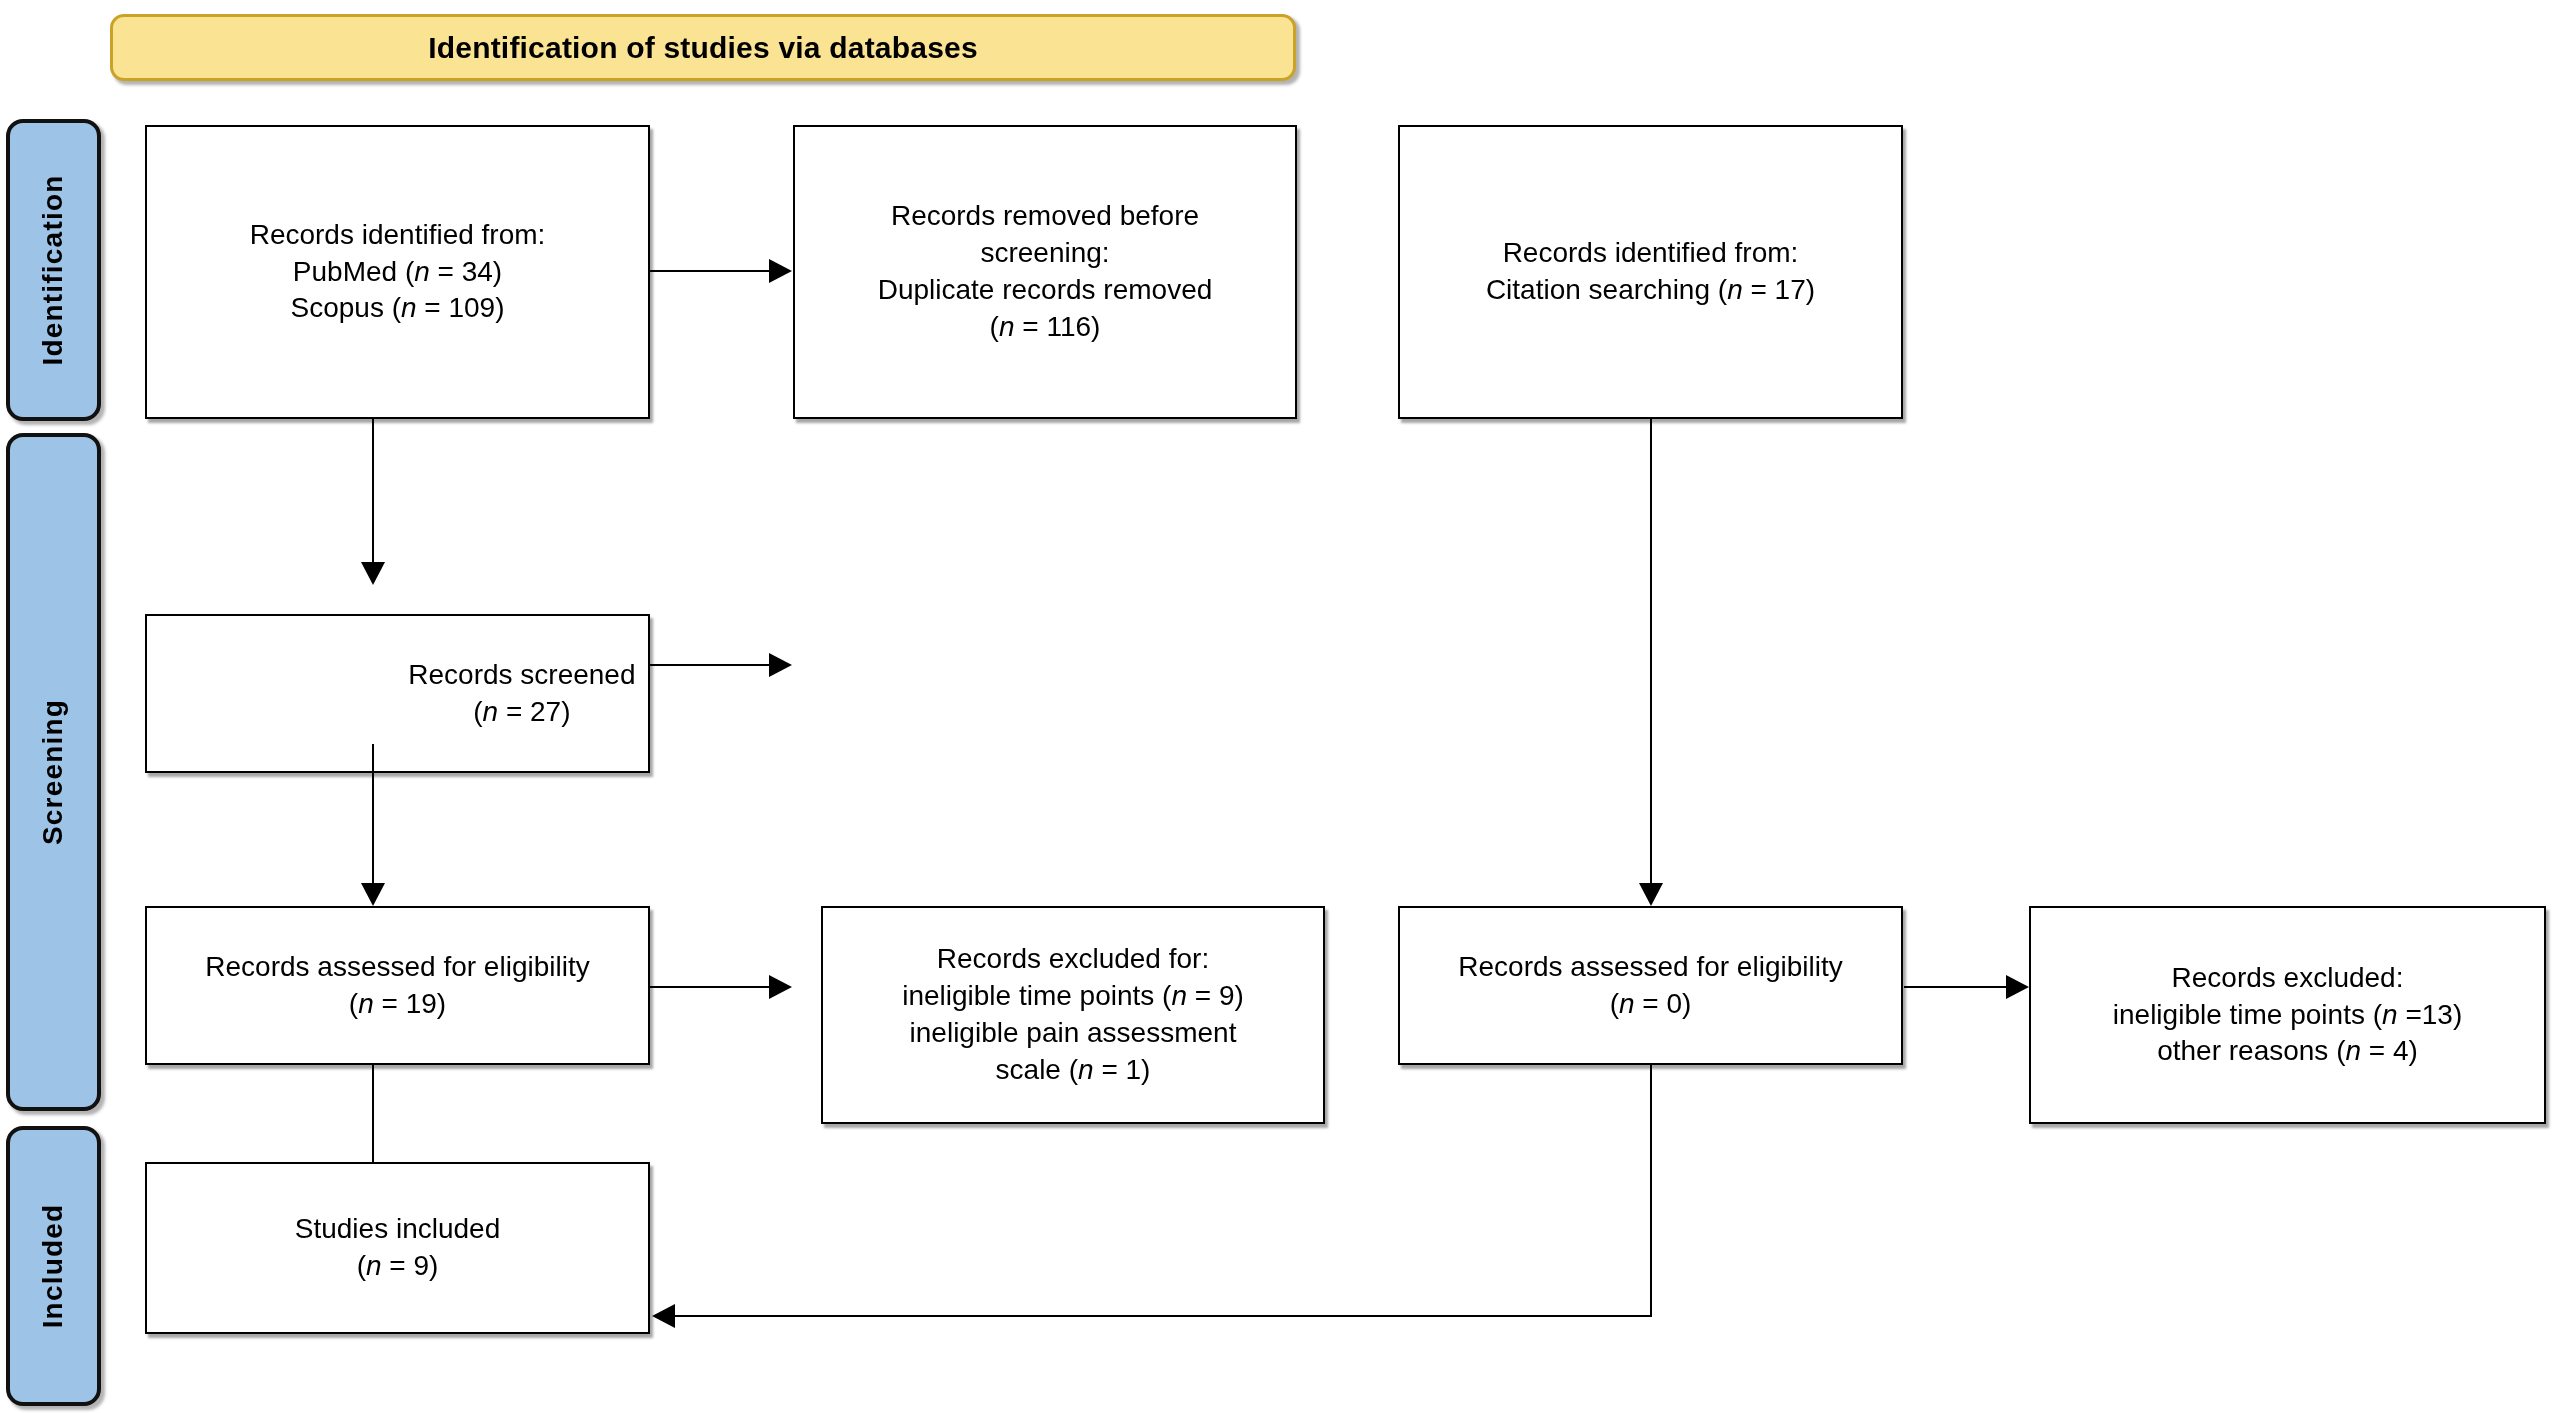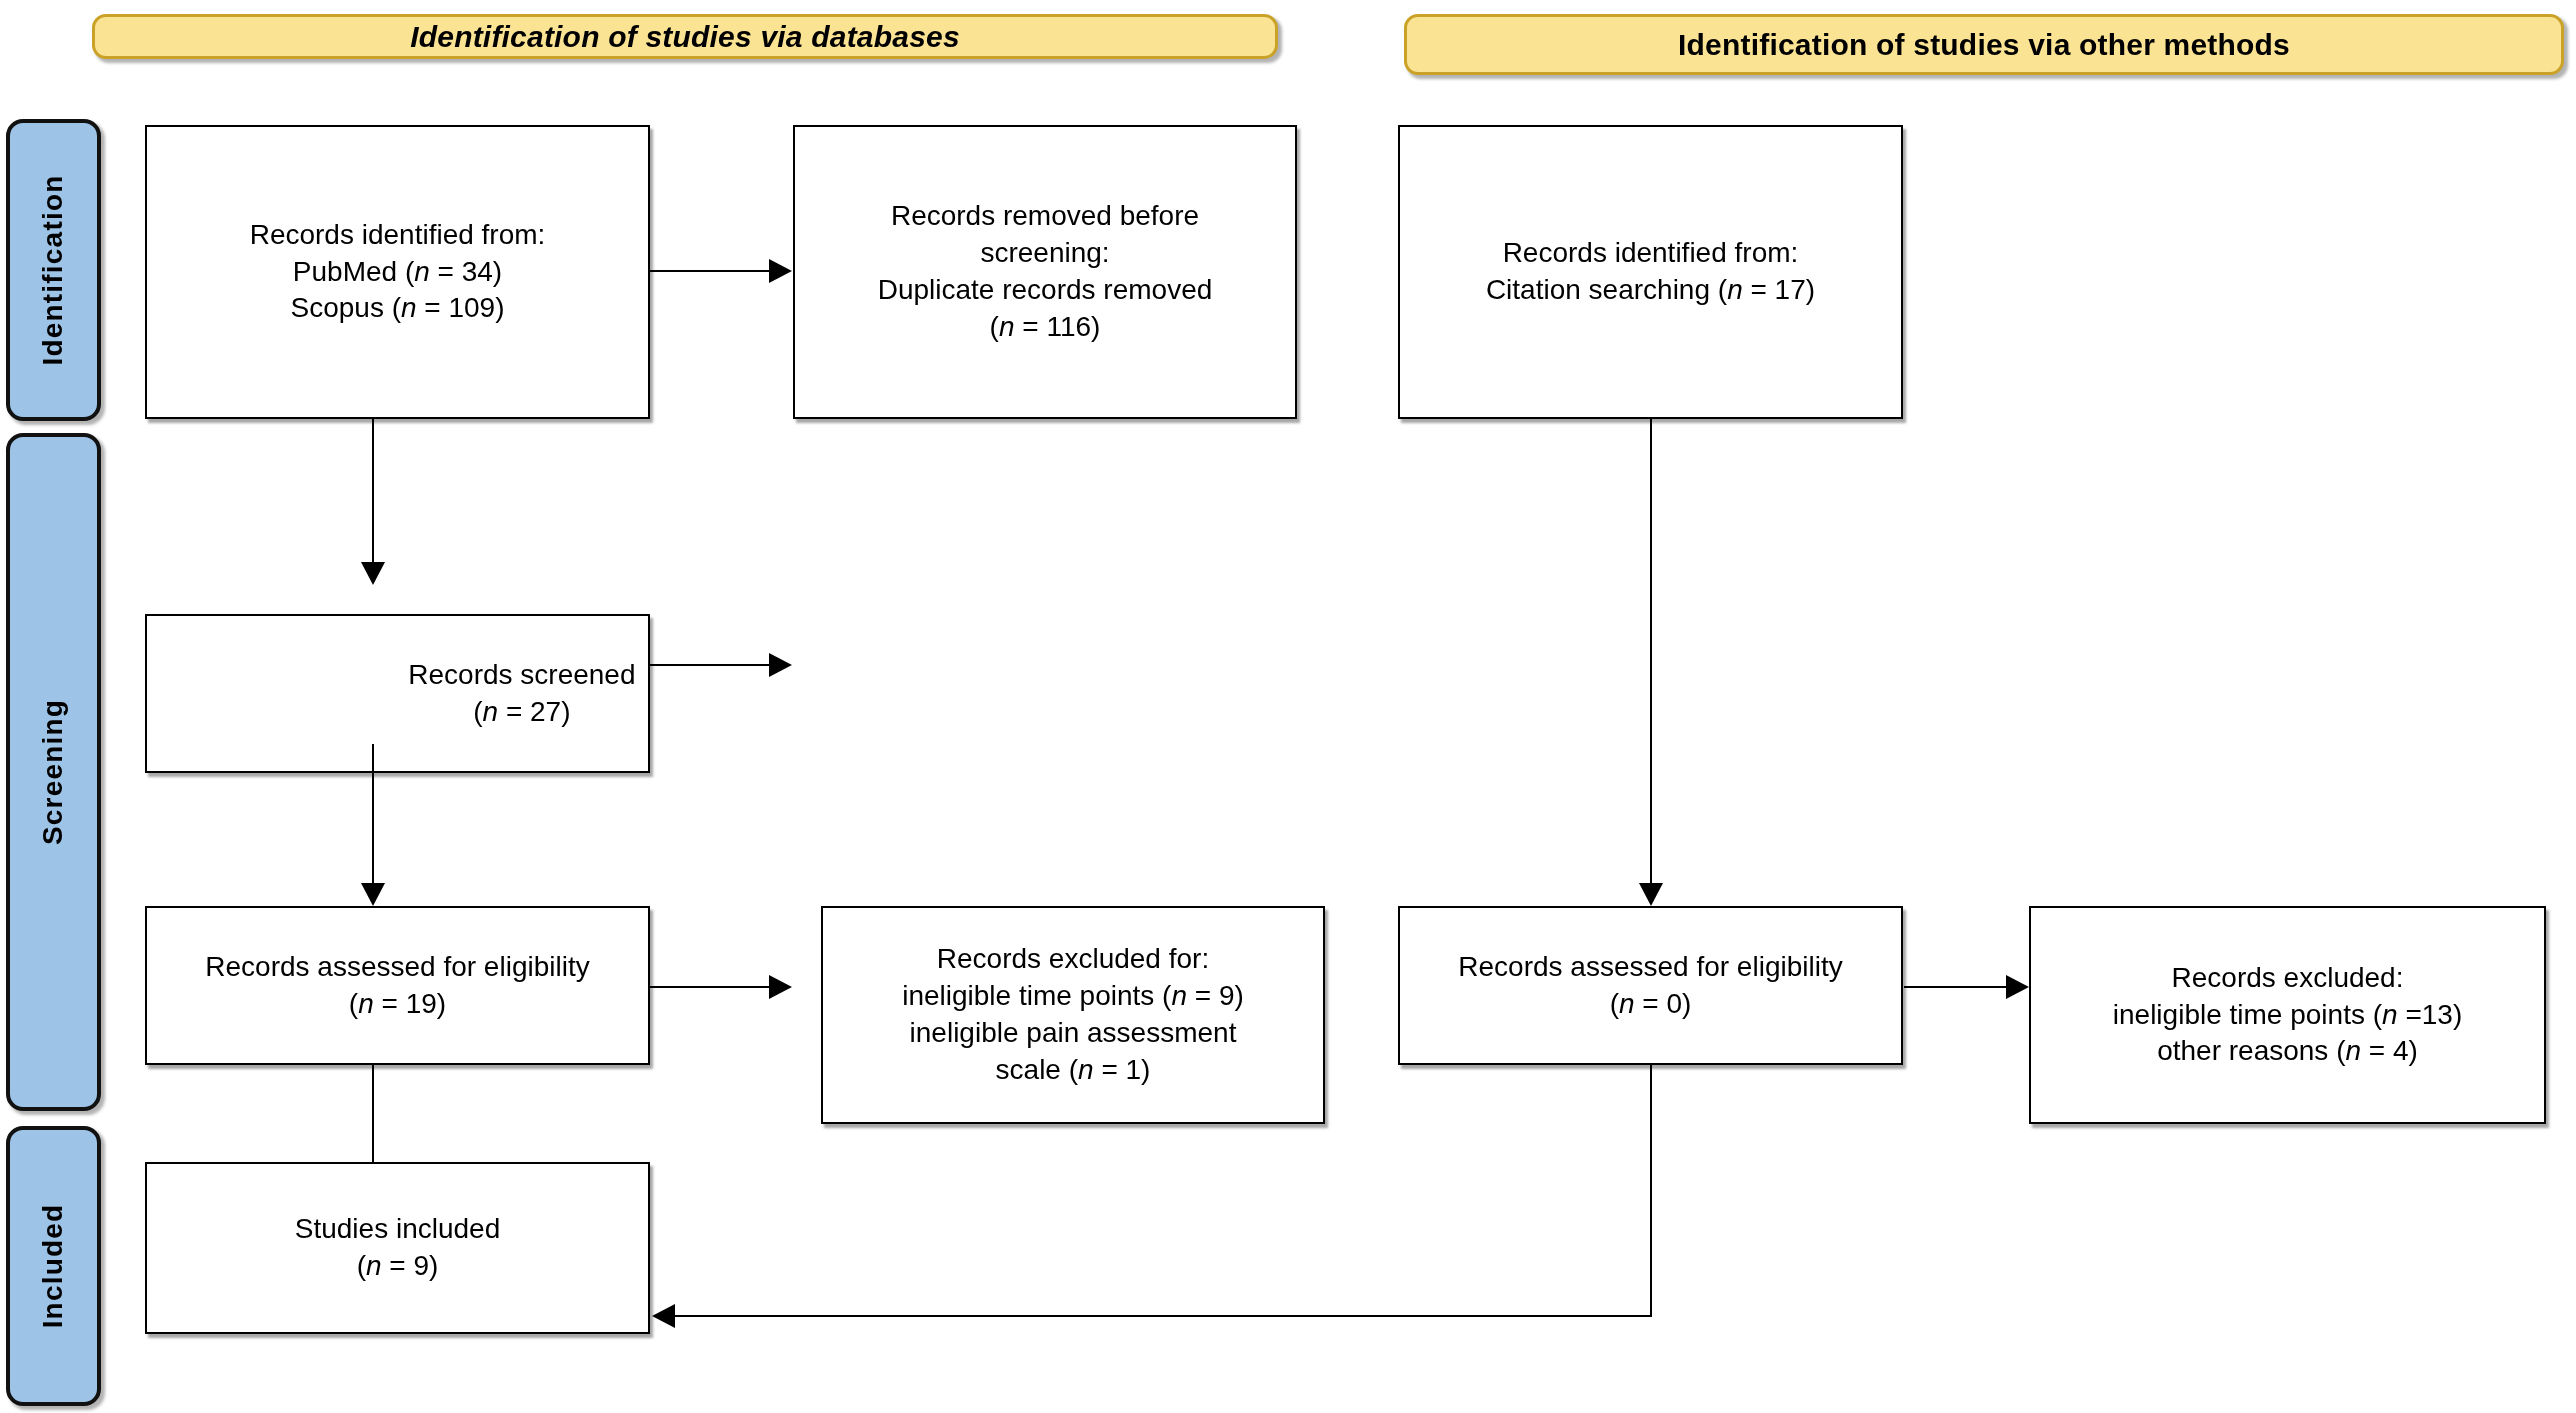--- a/index.html
+++ b/index.html
@@ -107,27 +107,24 @@
     border-top: 12.5px solid transparent;
     border-bottom: 12.5px solid transparent;
     border-right: 23.5px solid #000000;
   }
 </style>
 </head>
 <body>
 
 <div id="canvas">
 
-  <div class="banner" style="left:92px; top:14px; width:1186px; height:45px;font-style:italic;">
+  <div class="banner" style="left:110px; top:14px; width:1186px; height:67px;">
     <span class="banner-label">Identification of studies via databases</span>
   </div>
 
-  <div class="banner" style="left:1404px; top:14px; width:1160px; height:61px;">
-    <span class="banner-label">Identification of studies via other methods</span>
-  </div>
 
   <div class="stage-tab" style="left:5.5px; top:119px; width:95px; height:302px;">
     <span class="stage-label">Identification</span>
   </div>
 
   <div class="stage-tab" style="left:5.5px; top:433px; width:95px; height:678px;">
     <span class="stage-label">Screening</span>
   </div>
 
   <div class="stage-tab" style="left:5.5px; top:1126px; width:95px; height:280px;">

